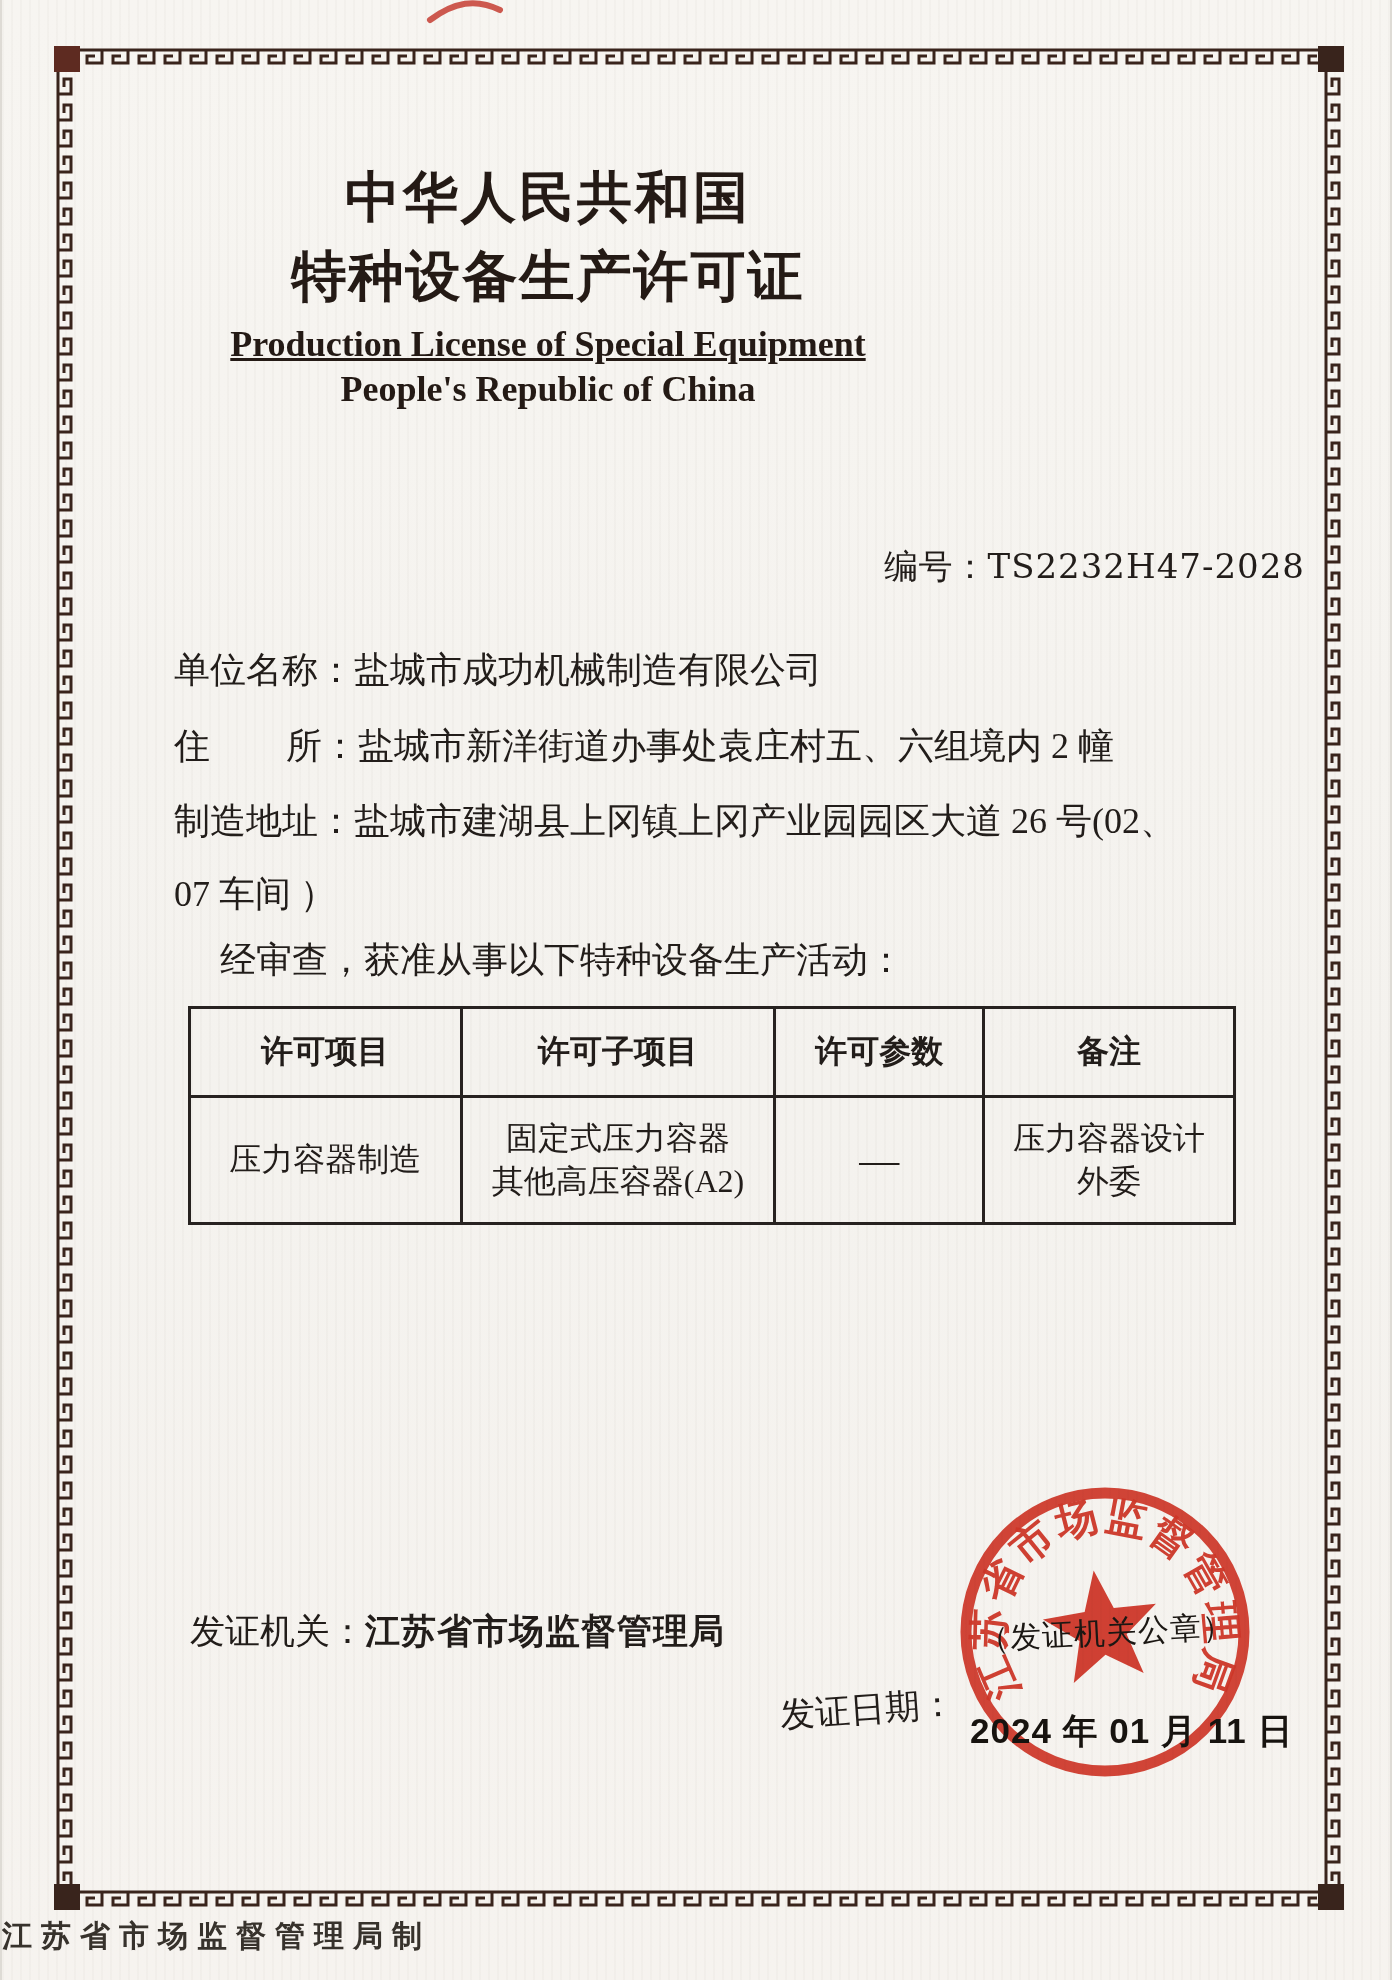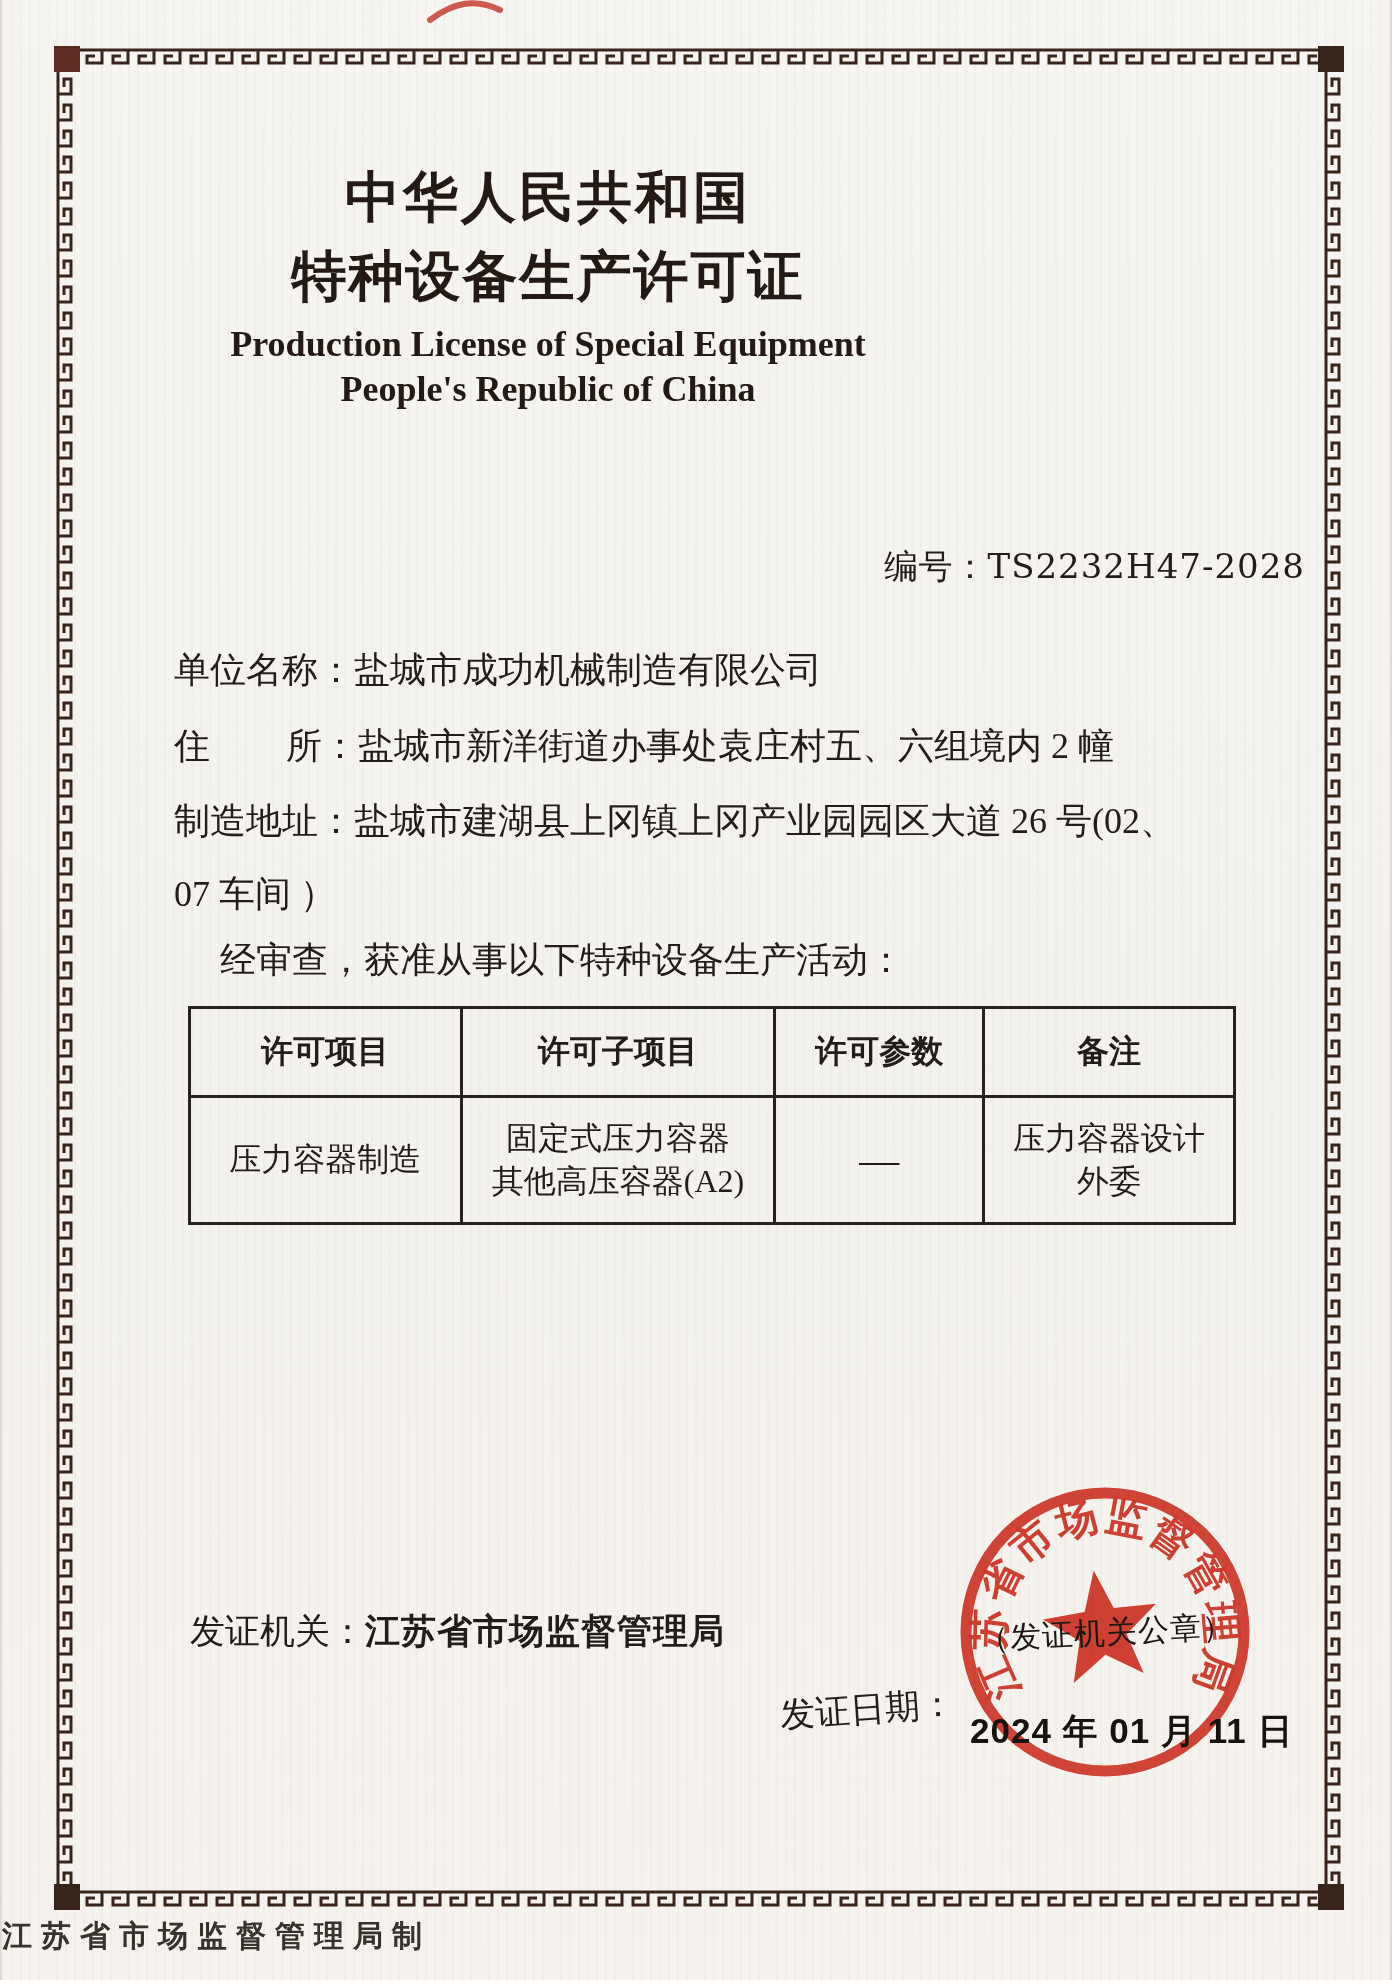--- a/index.html
+++ b/index.html
@@ -16,21 +16,21 @@
   }
   .layer{position:absolute;inset:0;width:1392px;height:1980px;}
   .border-svg{z-index:1;}
   .content{z-index:2;}
   .seal-svg{z-index:3;mix-blend-mode:multiply;}
   .overlay-black{z-index:4;}
 
   .title-block{position:absolute;left:90px;top:170px;width:912px;text-align:center;}
   .t-cn1{font-size:55px;font-weight:700;letter-spacing:3px;line-height:1;color:#241a15;}
   .t-cn2{font-size:55px;font-weight:700;letter-spacing:2px;line-height:1;margin-top:24px;color:#241a15;}
-  .t-en1{font-size:36px;font-weight:700;line-height:1;margin-top:22px;color:#241a15;}
+  .t-en1{font-size:36px;font-weight:700;line-height:1;margin-top:22px;color:#241a15;text-decoration:underline;}
   .t-en2{font-size:36px;font-weight:700;line-height:1;margin-top:9px;color:#241a15;}
 
   .license-line{position:absolute;left:882px;top:544px;font-size:34px;letter-spacing:.5px;}
   .license-line .num{font-family:"DejaVu Serif",serif;letter-spacing:1px;}
 
   .info-line{position:absolute;left:172px;font-size:36px;line-height:1.25;white-space:nowrap;font-weight:500;}
   .il-1{top:648px;}
   .il-2{top:724px;}
   .il-3{top:799px;}
   .il-4{top:872px;}

